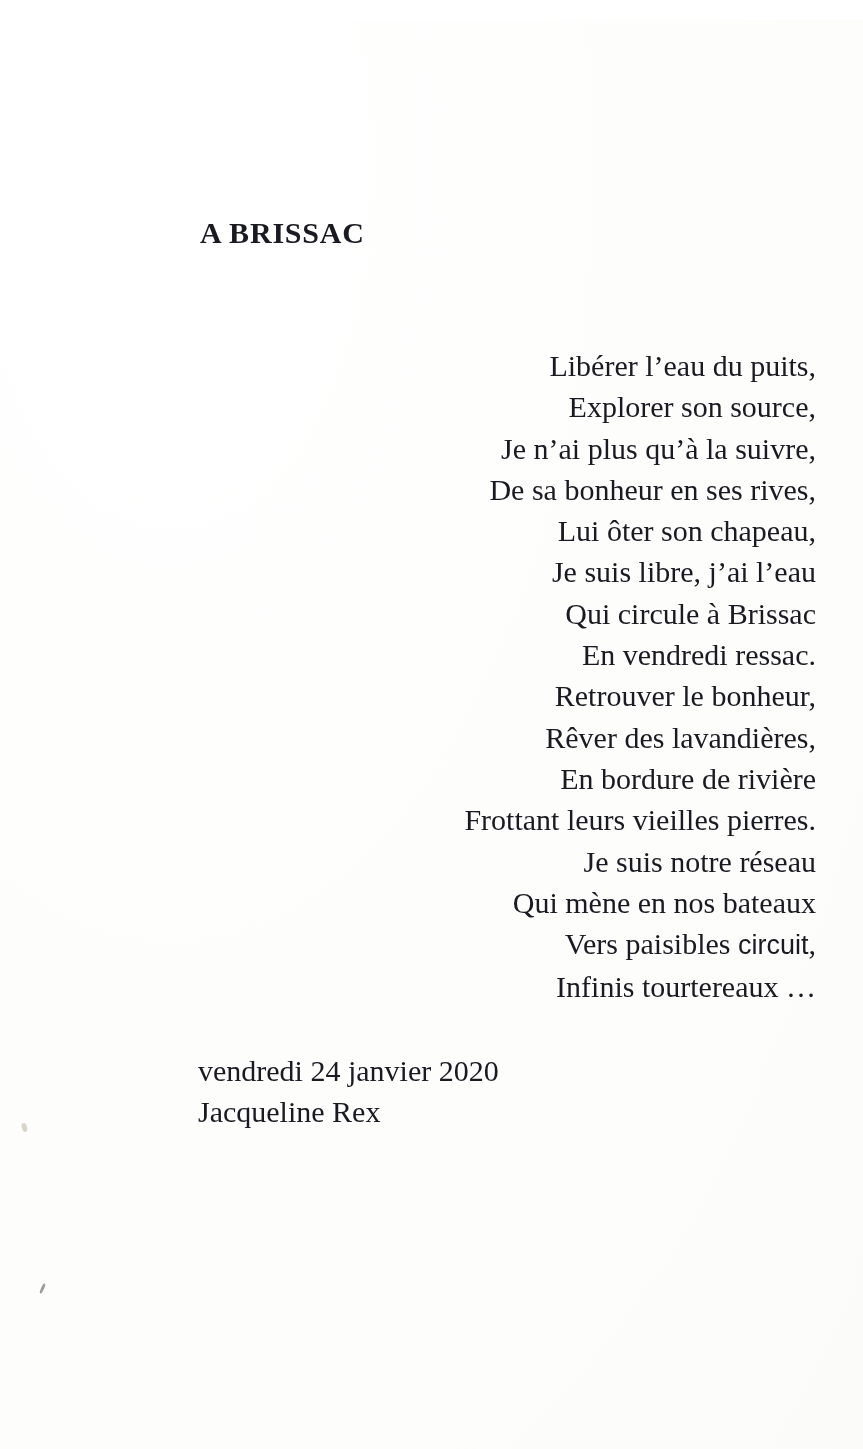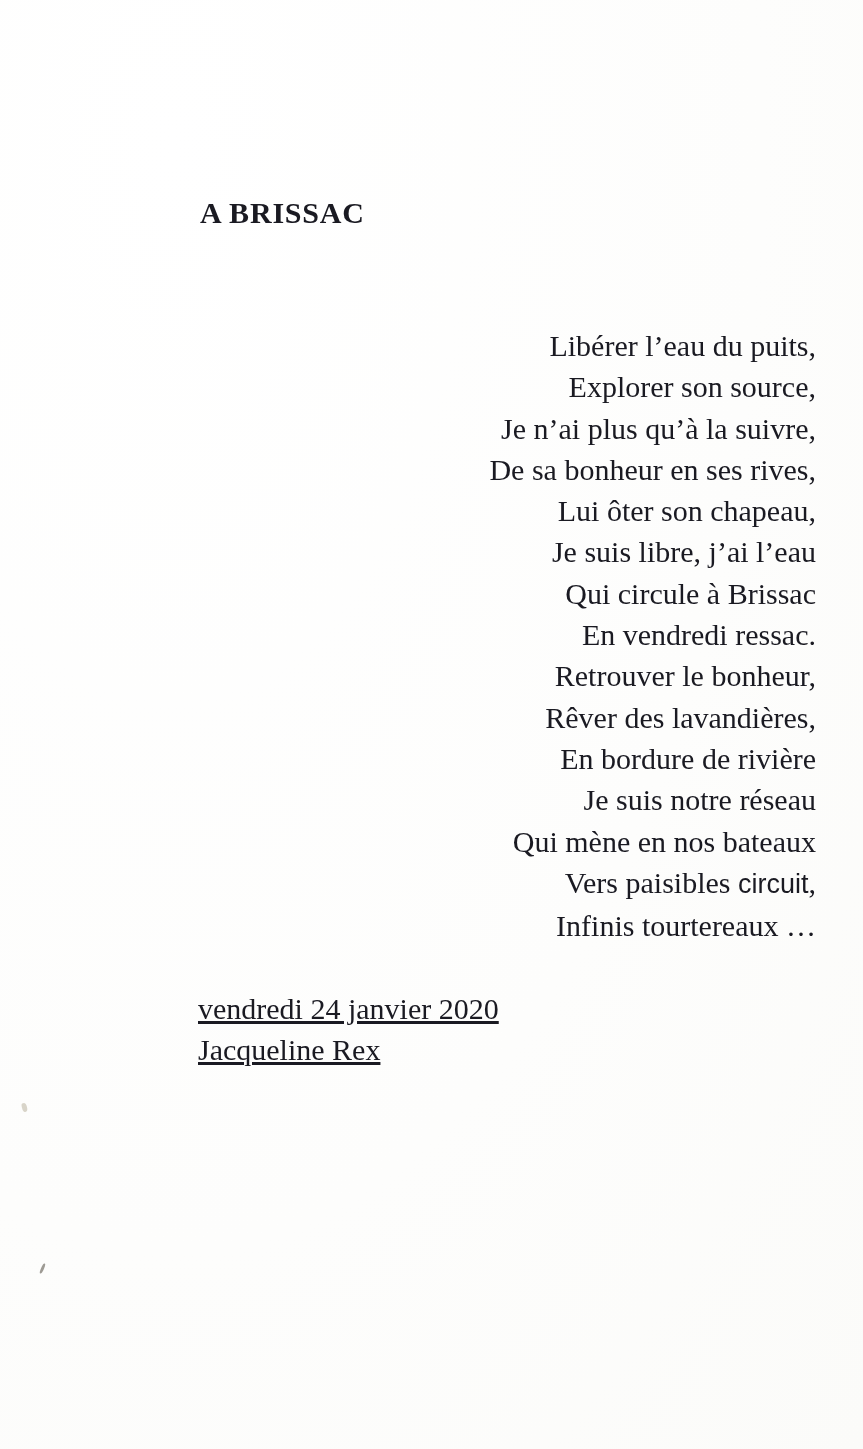--- a/index.html
+++ b/index.html
@@ -13,20 +13,21 @@
     position: relative;
     overflow: hidden;
     font-family: "Liberation Serif", "DejaVu Serif", serif;
     color: #1a1a22;
   }
 
   .page {
     position: absolute;
     inset: 0;
     background: #fdba74;
+    margin-top: 20px;
   }
 
   
   .paper-tint {
     position: absolute;
     inset: 0;
     background:
       radial-gradient(ellipse at 20% 10%, #ffffff 0%, #fdfdfc 60%, #fbfbf9 100%);
     pointer-events: none;
   }
@@ -68,21 +69,20 @@
   .signature-block {
     margin-top: 42px;
   }
 
   .signature-line {
     font-size: 30px;
     line-height: 41px;
     white-space: pre;
     margin: 0;
     padding-left: 2px;
-    text-decoration: underline;
   }
 
   
   .speck {
     position: absolute;
     background: #b9b39f;
     opacity: 0.55;
     pointer-events: none;
   }
   .speck-a {
@@ -119,20 +119,21 @@
       <p class="poem-line">Explorer son source,</p>
       <p class="poem-line">Je n’ai plus qu’à la suivre,</p>
       <p class="poem-line">De sa bonheur en ses rives,</p>
       <p class="poem-line">Lui ôter son chapeau,</p>
       <p class="poem-line">Je suis libre, j’ai l’eau</p>
       <p class="poem-line">Qui circule à Brissac</p>
       <p class="poem-line">En vendredi ressac.</p>
       <p class="poem-line">Retrouver le bonheur,</p>
       <p class="poem-line">Rêver des lavandières,</p>
       <p class="poem-line">En bordure de rivière</p>
+      <p class="poem-line">Frottant leurs vieilles pierres.</p>
       <p class="poem-line">Je suis notre réseau</p>
       <p class="poem-line">Qui mène en nos bateaux</p>
 
       <p class="poem-line"><span>Vers paisibles </span><span class="sans-word">circuit</span><span>,</span></p>
 
       <p class="poem-line">Infinis tourtereaux …</p>
     </div>
 
     <div class="signature-block">
       <p class="signature-line">vendredi 24 janvier 2020</p>

